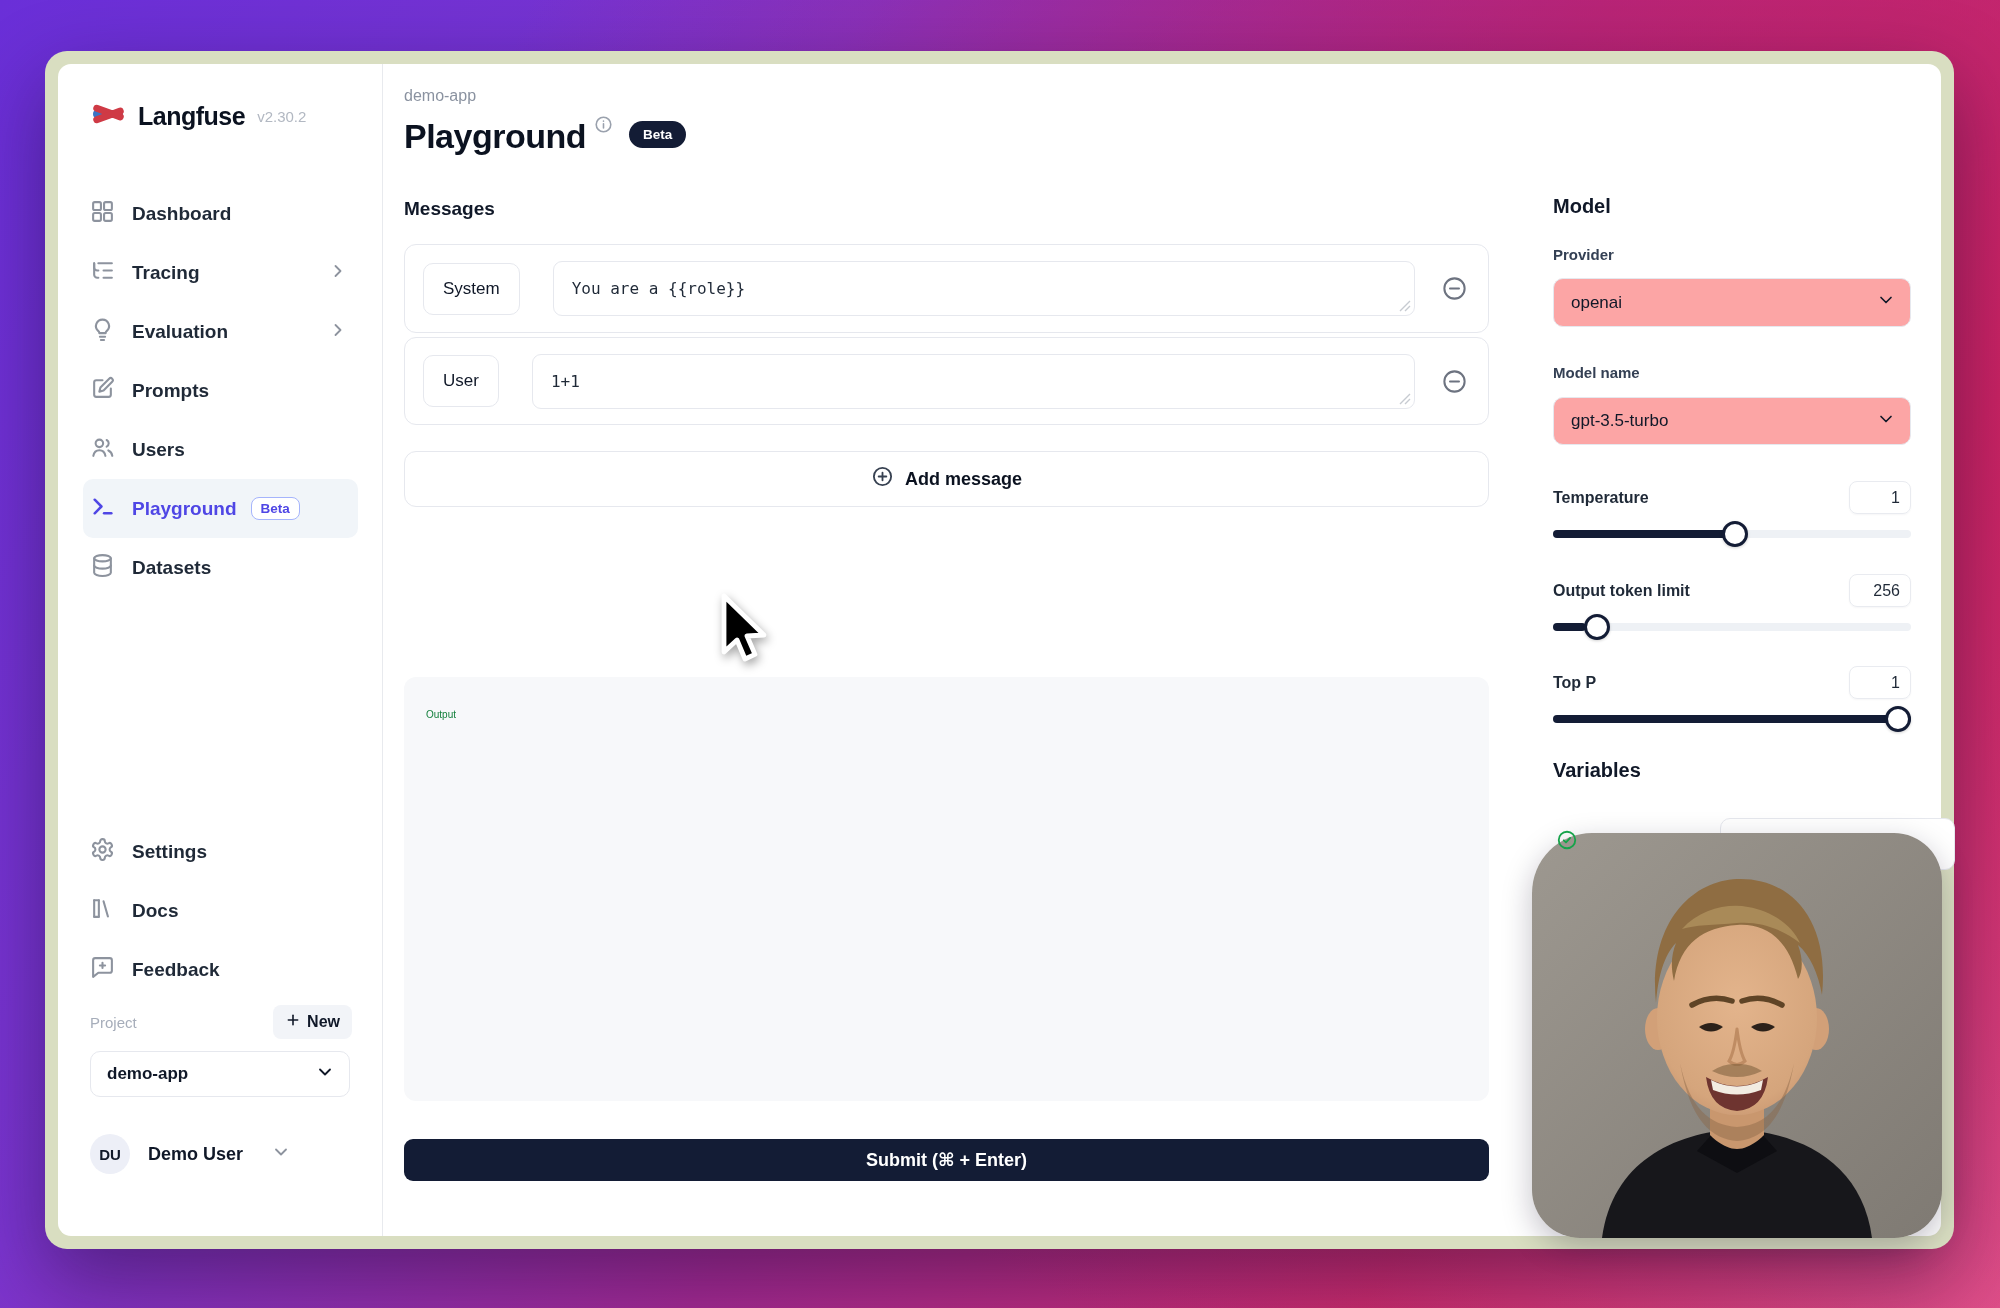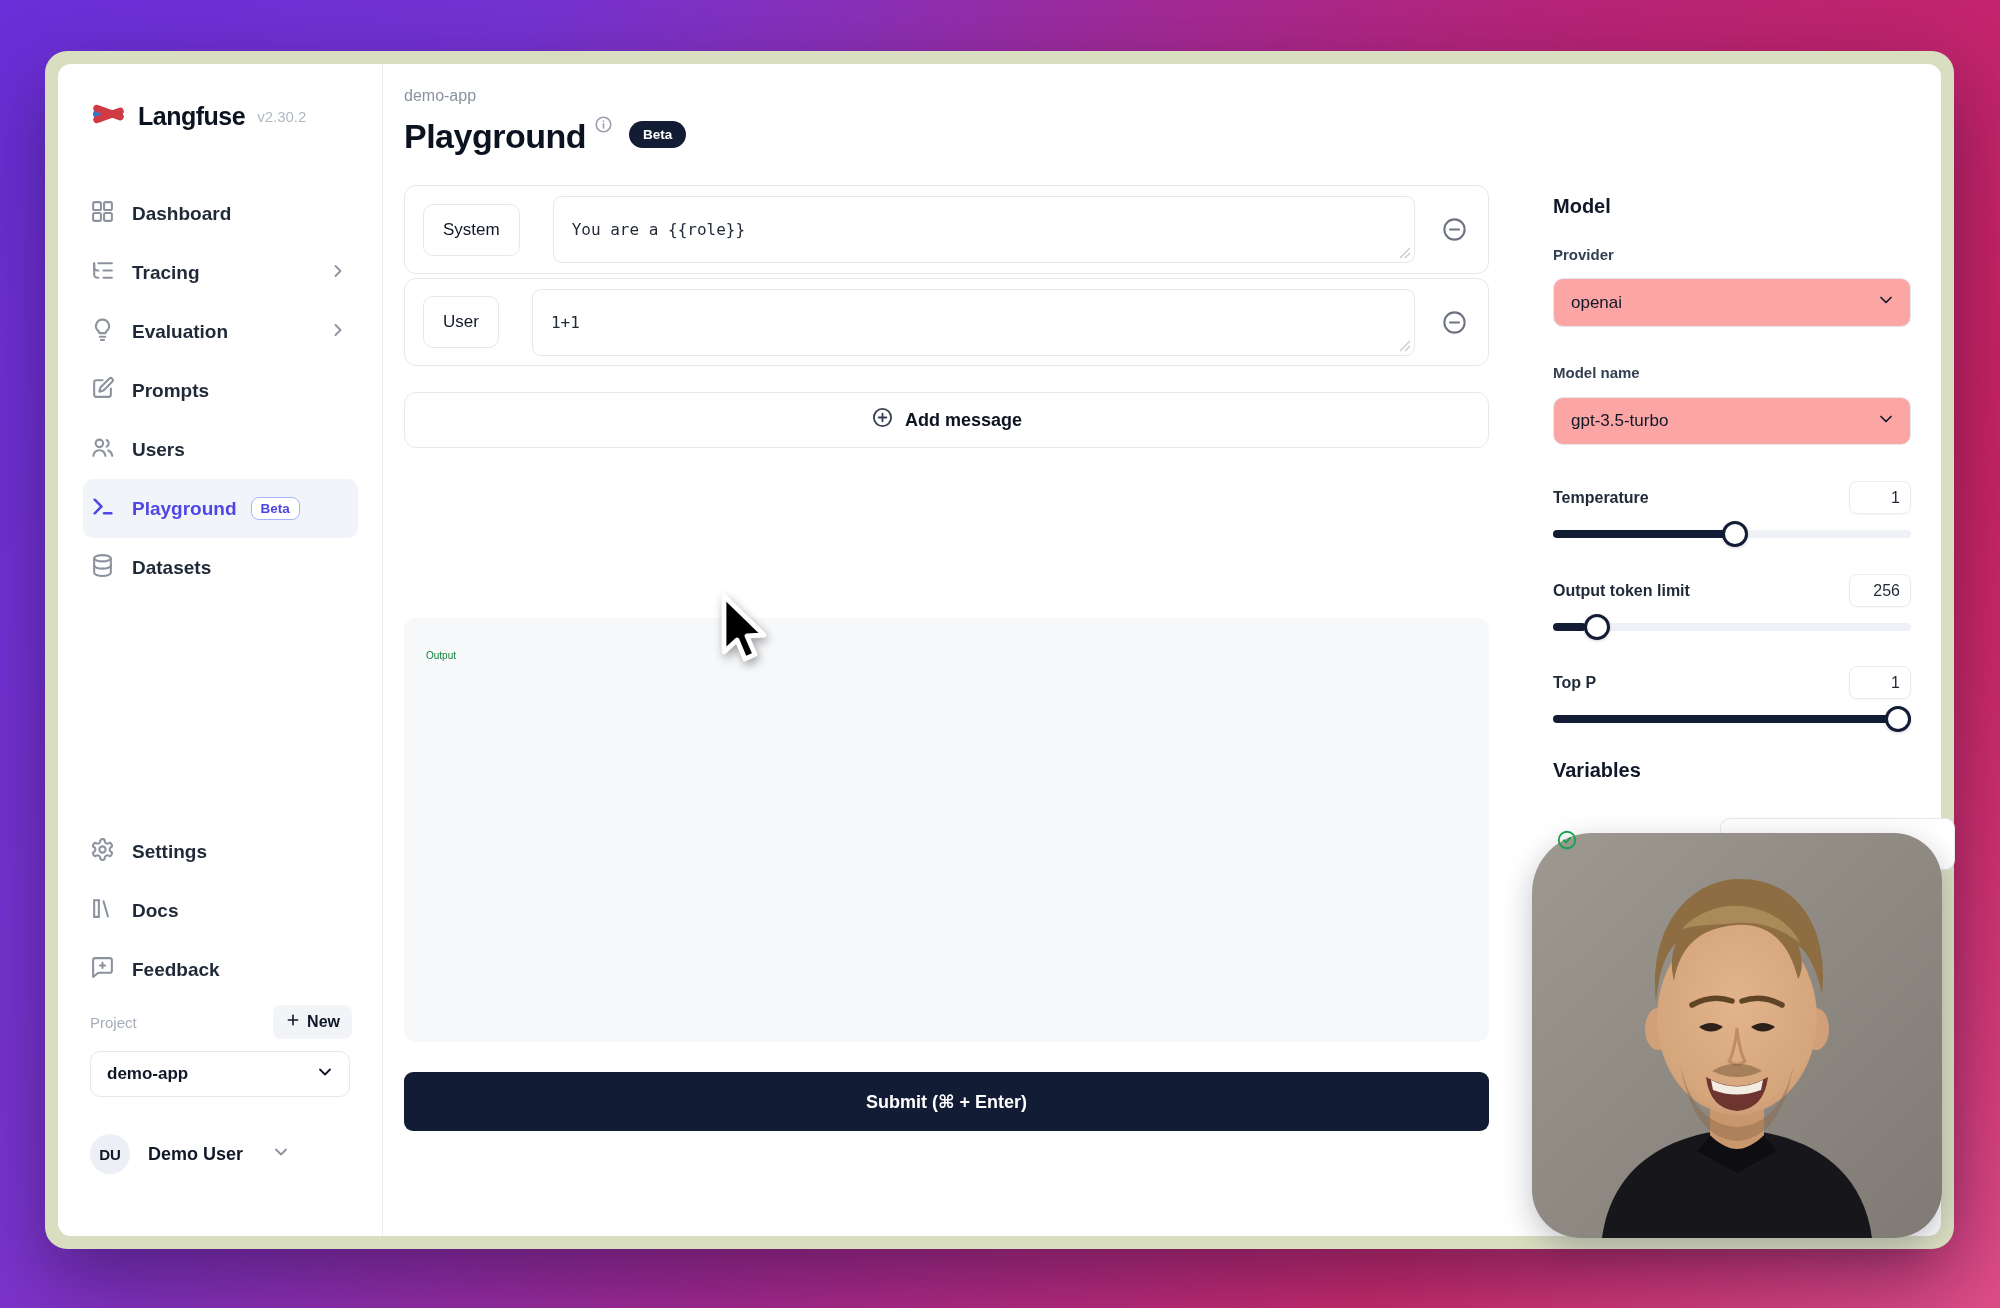--- a/index.html
+++ b/index.html
@@ -52,33 +52,33 @@
   .page-title{font-size:34px;line-height:46px;font-weight:700;color:#0b1220;letter-spacing:-.5px;}
   .info-ic{margin:2px 0 0 8px;color:#9aa1ad;}
   .beta-pill{margin:8px 0 0 16px;background:#131c35;color:#fff;font-size:13.5px;font-weight:600;
     border-radius:999px;padding:6px 14px;}
   .sec-heading{margin-top:40px;font-size:19px;font-weight:700;color:#101828;line-height:19px;}
   .msg-row{margin-top:26px;border:1.5px solid #e6e8ee;border-radius:12px;height:89px;box-sizing:border-box;
     display:flex;align-items:center;padding:0 20px 0 18px;}
   .msg-row.second{margin-top:4px;height:88px;}
   .role-btn{border:1.5px solid #e6e8ee;border-radius:10px;background:#fff;height:52px;padding:0 19px;
     font-size:17px;font-weight:500;color:#101828;cursor:pointer;font-family:inherit;}
-  .msg-input{position:relative;margin-left:33px;flex:1;height:67px;border:1.5px solid #e6e8ee;border-radius:9px;
+  .msg-input{position:relative;margin-left:33px;flex:1;height:55px;border:1.5px solid #e6e8ee;border-radius:9px;
     box-sizing:border-box;display:flex;align-items:center;padding:0 18px;
     font-family:"DejaVu Sans Mono","Liberation Mono",monospace;font-size:16px;color:#1f2937;}
   .grip{position:absolute;right:3px;bottom:3px;width:12px;height:12px;opacity:.55;}
   .minus-wrap{margin-left:26px;color:#6d7380;display:flex;align-items:center;cursor:pointer;}
   .add-btn{margin-top:26px;width:100%;height:56px;border:1.5px solid #e6e8ee;border-radius:12px;background:#fff;
     display:flex;align-items:center;justify-content:center;gap:11px;font-size:18px;font-weight:600;color:#0b1220;
     cursor:pointer;font-family:inherit;box-sizing:border-box;}
   .add-btn .ic{color:#374151;}
   .output-box{margin-top:170px;height:424px;background:#f7f8fa;border-radius:12px;box-sizing:border-box;
     padding:27px 0 0 22px;}
   .output-label{font-size:10px;font-weight:400;color:#15803d;}
-  .submit-btn{margin-top:30px;width:100%;height:59px;background:#131c35;border:none;border-radius:9px;color:#fff;
+  .submit-btn{margin-top:38px;width:100%;height:42px;background:#131c35;border:none;border-radius:9px;color:#fff;
     font-size:18px;font-weight:600;cursor:pointer;font-family:inherit;}
   
   .panel{position:absolute;left:1495px;top:0;width:358px;}
   .panel-heading{padding-top:130px;font-size:20px;font-weight:700;color:#101828;line-height:24px;}
   .field-label{margin-top:28px;font-size:15px;font-weight:600;color:#344054;line-height:18px;}
   .select{margin-top:14px;height:49px;border:1.5px solid #e6e8ee;border-radius:10px;background:#fca5a5;
     display:flex;align-items:center;justify-content:space-between;padding:0 14px 0 17px;box-sizing:border-box;cursor:pointer;}
   .select span{font-size:17px;color:#101828;font-weight:500;}
   .select.mn{margin-top:15px;height:48px;}
   .field-label.mn{margin-top:37px;}
@@ -290,20 +290,21 @@
           <span class="ic info-ic">
             <svg width="19" height="19" viewBox="0 0 24 24" fill="none" stroke="currentColor" stroke-width="2" stroke-linecap="round">
                 <circle cx="12" cy="12" r="9.2"></circle>
                 <path d="M12 11v5.5"></path>
                 <path d="M12 7.6v.2"></path>
               </svg>
           </span>
           <span class="beta-pill">Beta</span>
         </div>
 
+        <div class="sec-heading">Messages</div>
 
         <div class="msg-row">
           <button class="role-btn">System</button>
           <div class="msg-input">
             <span>You are a {{role}}</span>
             <svg class="grip" viewBox="0 0 12 12">
                 <path d="M11 1L1 11M11 6L6 11" stroke="#9aa1ad" stroke-width="1.4"></path>
               </svg>
           </div>
           <span class="minus-wrap">

